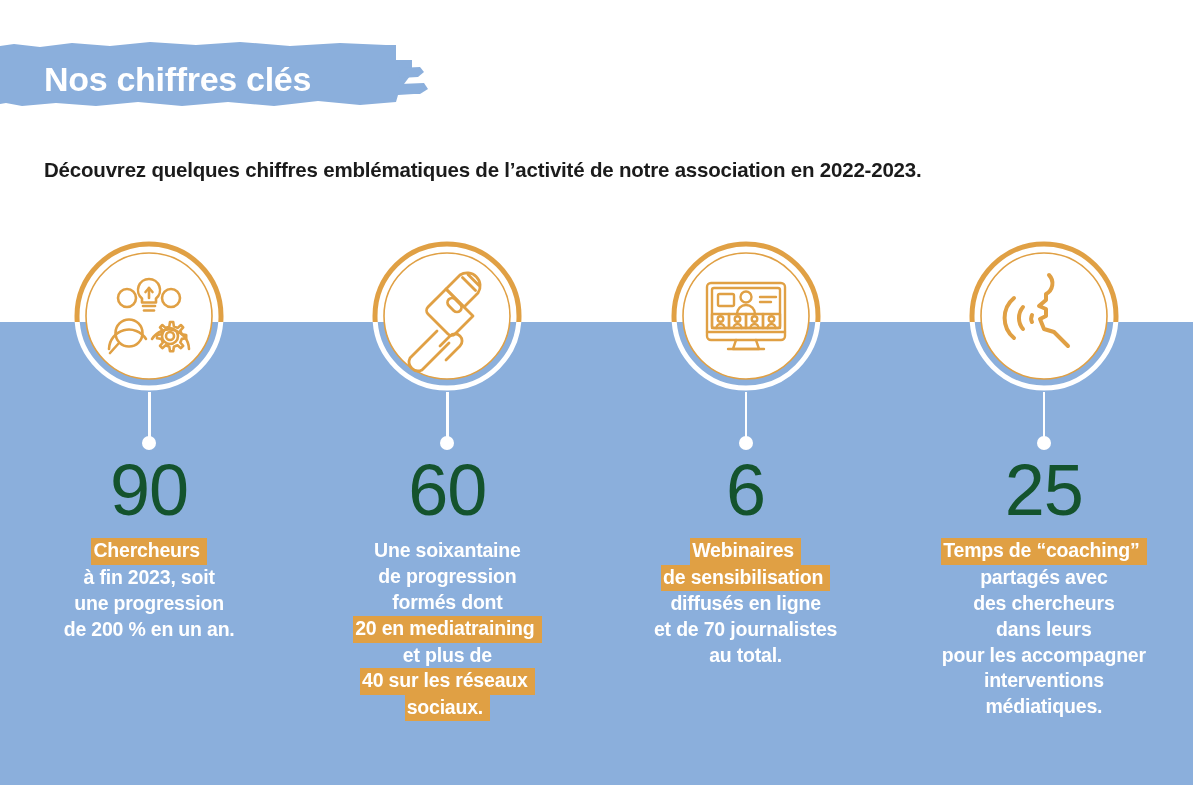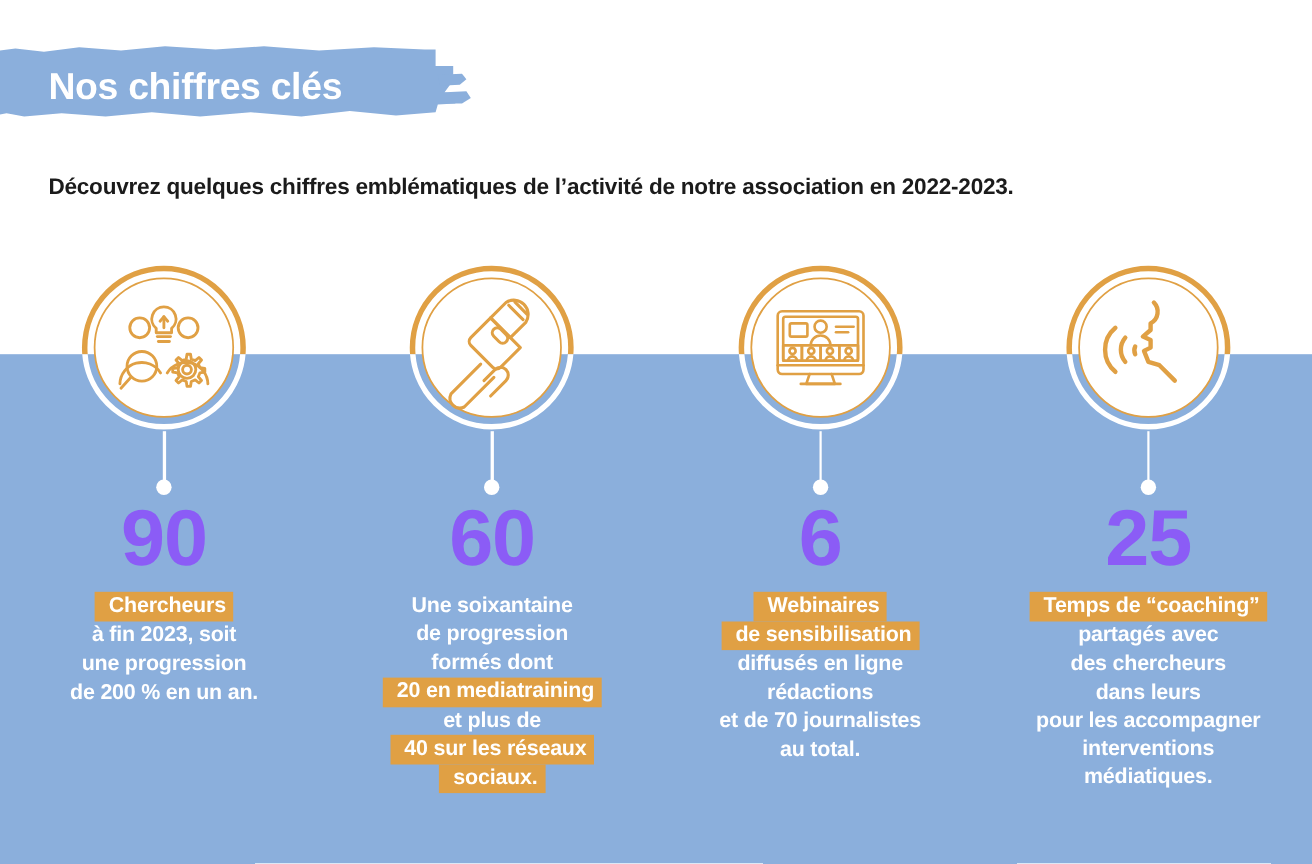--- a/index.html
+++ b/index.html
@@ -107,22 +107,22 @@
     top: 44px;
     width: 14px;
     height: 14px;
     border-radius: 50%;
     background: #ffffff;
   }
 
   
   .bignum {
     font-size: 72px;
-    font-weight: 700;
-    color: #8b5cf6;
+    font-weight: 400;
+    color: #14532d;
     line-height: 0.95;
     letter-spacing: -1px;
     margin-top: 2px;
   }
 
   
   .caption {
     margin-top: 14px;
     text-align: center;
     font-size: 19.5px;
@@ -130,21 +130,21 @@
     color: #ffffff;
     line-height: 1.33;
     letter-spacing: -0.2px;
     max-width: 290px;
   }
   .caption .ln { display: block; }
   .caption .hl {
     display: inline-block;
     background: #E0A044;
     color: #ffffff;
-    padding: 1px 7px 2px 13px;
+    padding: 1px 7px 2px 2px;
     line-height: 1.2;
   }
 </style>
 </head>
 <body>
 
 <div id="page">
 
   <div class="blue-band"></div>
 
@@ -318,21 +318,20 @@
         <div class="stem"></div>
         <div class="dot"></div>
       </div>
 
       <div class="bignum">6</div>
 
       <div class="caption">
         <span class="ln"><span class="hl">Webinaires</span></span>
         <span class="ln"><span class="hl">de sensibilisation</span></span>
         <span class="ln">diffusés en ligne</span>
-        <span class="ln">rédactions</span>
         <span class="ln">et de 70 journalistes</span>
         <span class="ln">au total.</span>
       </div>
     </div>
 
     <div class="col">
       <div class="medallion">
         <svg viewBox="0 0 160 160" xmlns="http://www.w3.org/2000/svg" aria-hidden="true">
           <defs>
             <clipPath id="topClip4">

